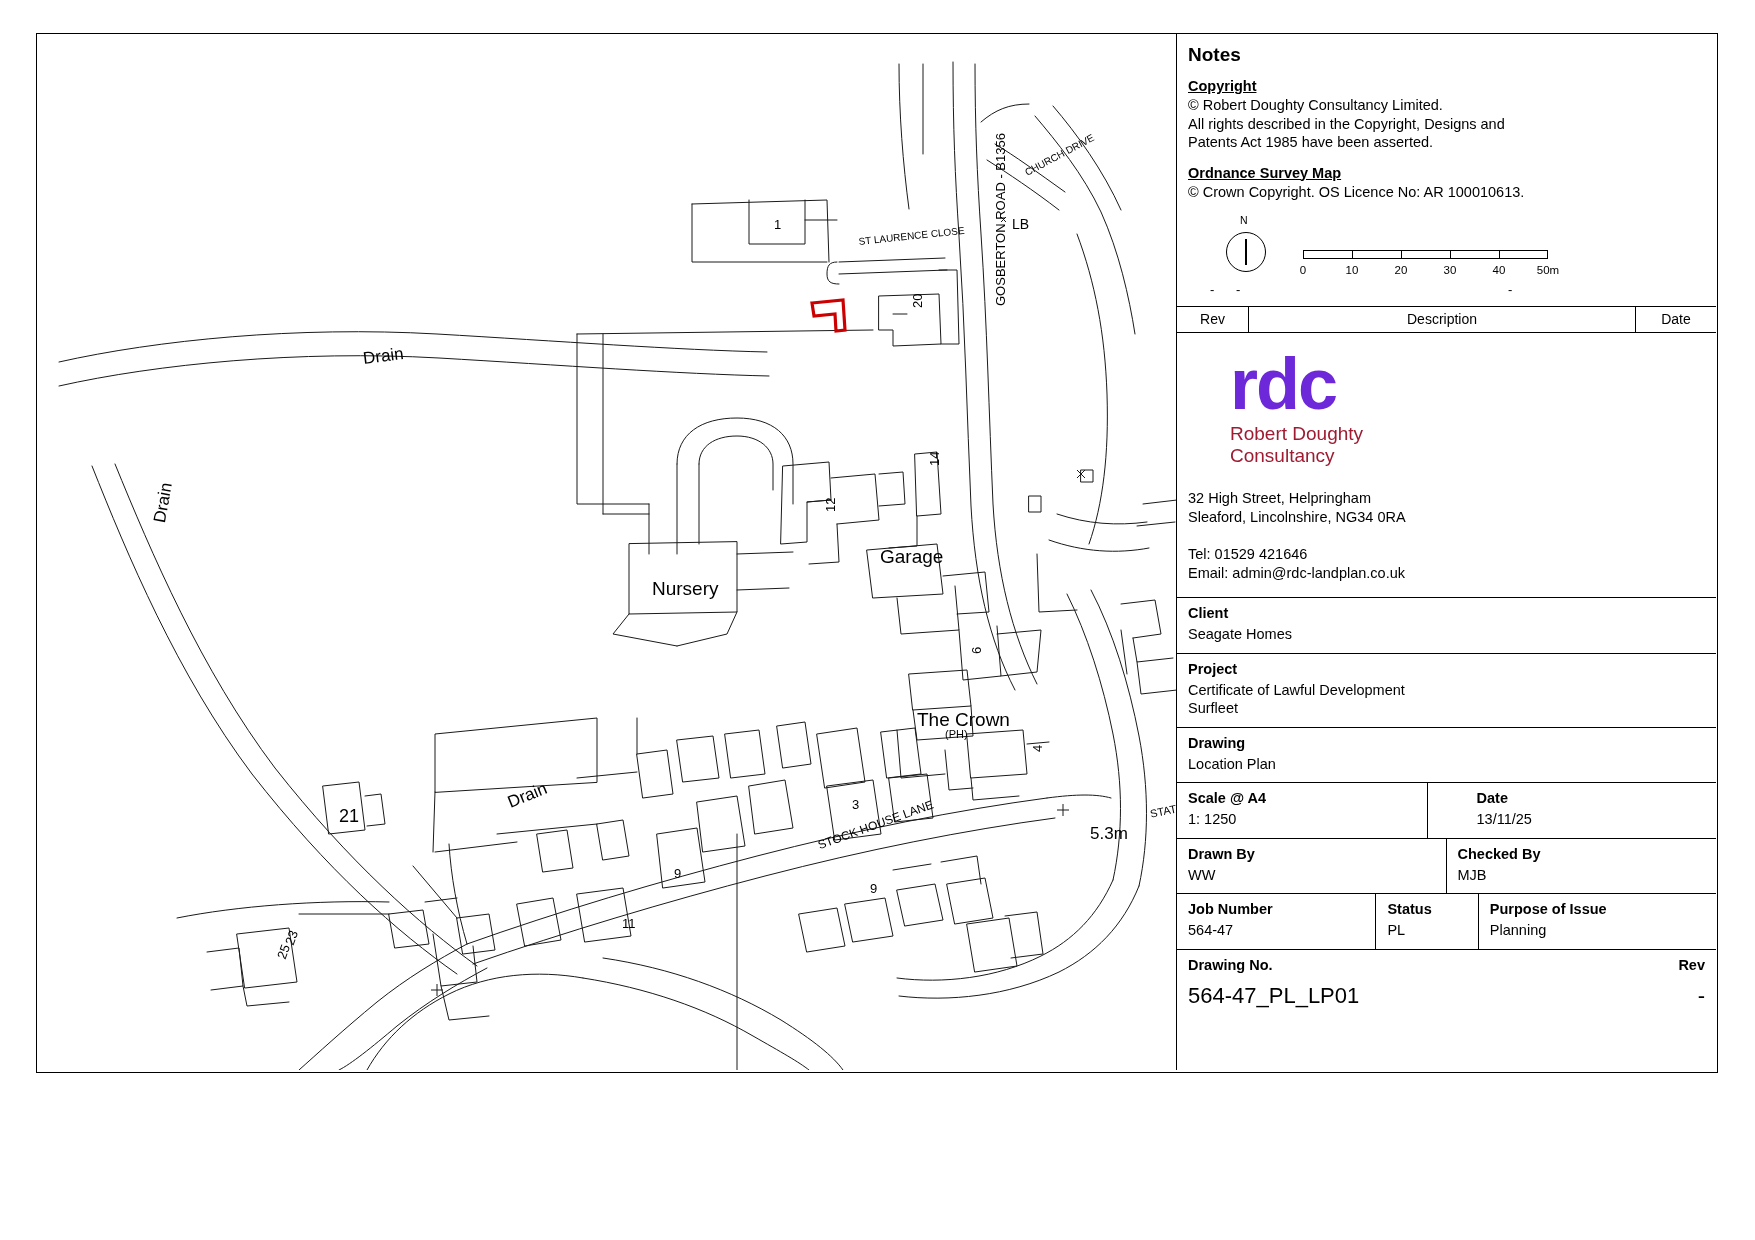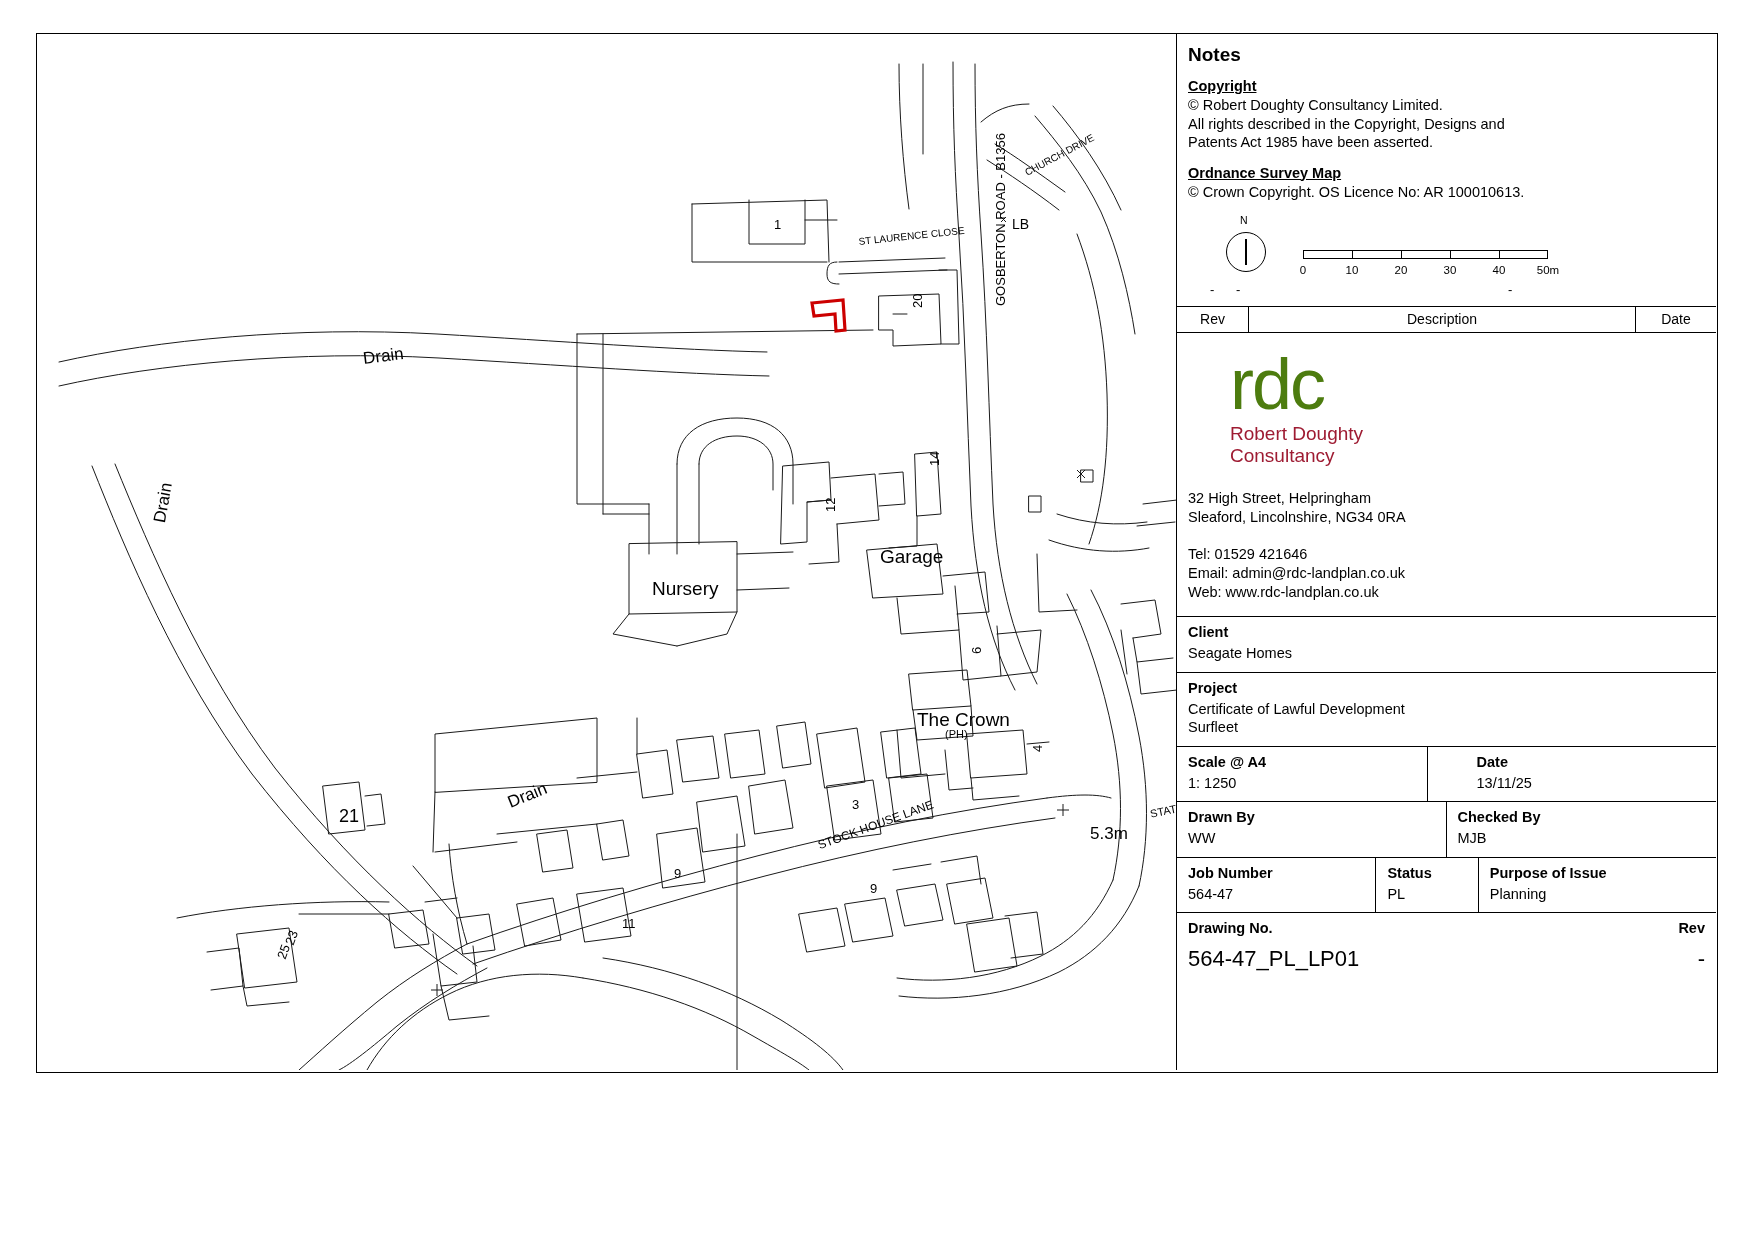--- a/index.html
+++ b/index.html
@@ -148,22 +148,22 @@
   }
   #rev-head > div { padding: 4px 0 5px 0; text-align: center; box-sizing: border-box; }
   .rv1 { width: 72px; border-right: 1.2px solid #000; }
   .rv2 { flex: 1; border-right: 1.2px solid #000; }
   .rv3 { width: 80px; }
 
   
   #logo-block { padding: 20px 11px 14px 11px; border-bottom: 1.2px solid #000; }
   #logo-word {
     font-size: 72px;
-    font-weight: normal;
-    color: #4d7c0f;
+    font-weight: bold;
+    color: #6d28d9;
     line-height: 62px;
     letter-spacing: -2px;
     margin-left: 42px;
   }
   #logo-sub {
     font-size: 19px;
     color: #9e1b32;
     line-height: 22px;
     margin-left: 42px;
     margin-top: 8px;
@@ -434,35 +434,38 @@
         <div>Robert Doughty</div>
         <div>Consultancy</div>
       </div>
       <div id="addr">
         <div>32 High Street, Helpringham</div>
         <div>Sleaford, Lincolnshire, NG34 0RA</div>
       </div>
       <div id="contact">
         <div>Tel: 01529 421646</div>
         <div>Email: admin@rdc-landplan.co.uk</div>
-        <div>Web: www.rdc-landplan.co.uk</div>
       </div>
     </div>
 
     <div class="tb-row">
       <div class="tb-h">Client</div>
       <div class="tb-t">Seagate Homes</div>
     </div>
 
     <div class="tb-row">
       <div class="tb-h">Project</div>
       <div class="tb-t">Certificate of Lawful Development</div>
       <div class="tb-t">Surfleet</div>
     </div>
 
+    <div class="tb-row">
+      <div class="tb-h">Drawing</div>
+      <div class="tb-t">Location Plan</div>
+    </div>
 
     <div class="split" style="border-bottom:1.2px solid #000;gap:38px;">
       <div class="vdiv" style="width:50%;">
         <div class="tb-h">Scale @ A4</div>
         <div class="tb-t">1: 1250</div>
       </div>
       <div style="width:50%;">
         <div class="tb-h">Date</div>
         <div class="tb-t">13/11/25</div>
       </div>

